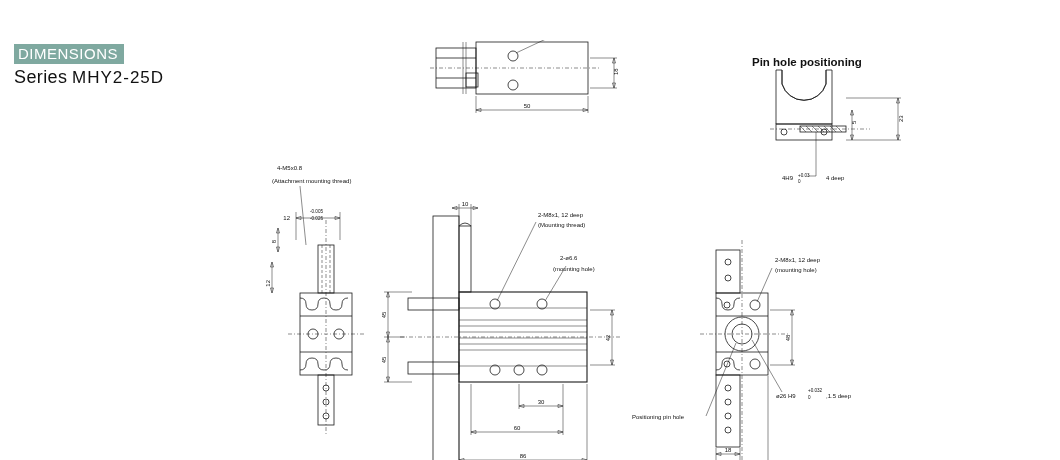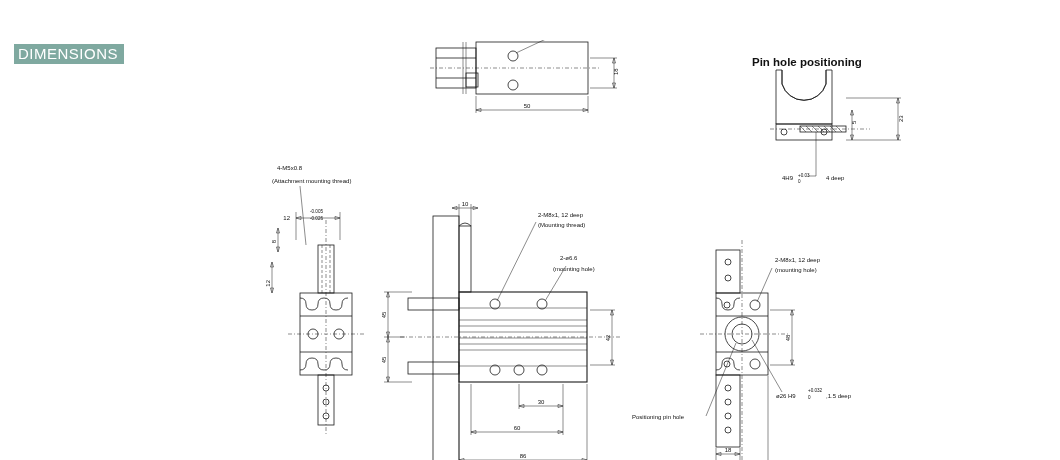--- a/index.html
+++ b/index.html
@@ -78,20 +78,24 @@
   }
   text.tiny { font-size: 4.6px; }
 </style>
 </head>
 <body>
 
 <div class="root">
 
   <div class="hdr">
     <div class="hdr-line1">Dimensions</div>
+    <div class="hdr-line2">
+      <span class="cap">Series</span>
+      <span class="mdl">MHY2-25D</span>
+    </div>
   </div>
 
   <div class="pin-title">Pin hole positioning</div>
 
   <svg class="draw" viewBox="0 0 1060 460">
 
     <g>
       <rect class="ln" x="436" y="8" width="40" height="40"></rect>
       <rect class="ln" x="476" y="2" width="112" height="52"></rect>
       <line class="ln" x1="436" y1="18" x2="476" y2="18"></line>

